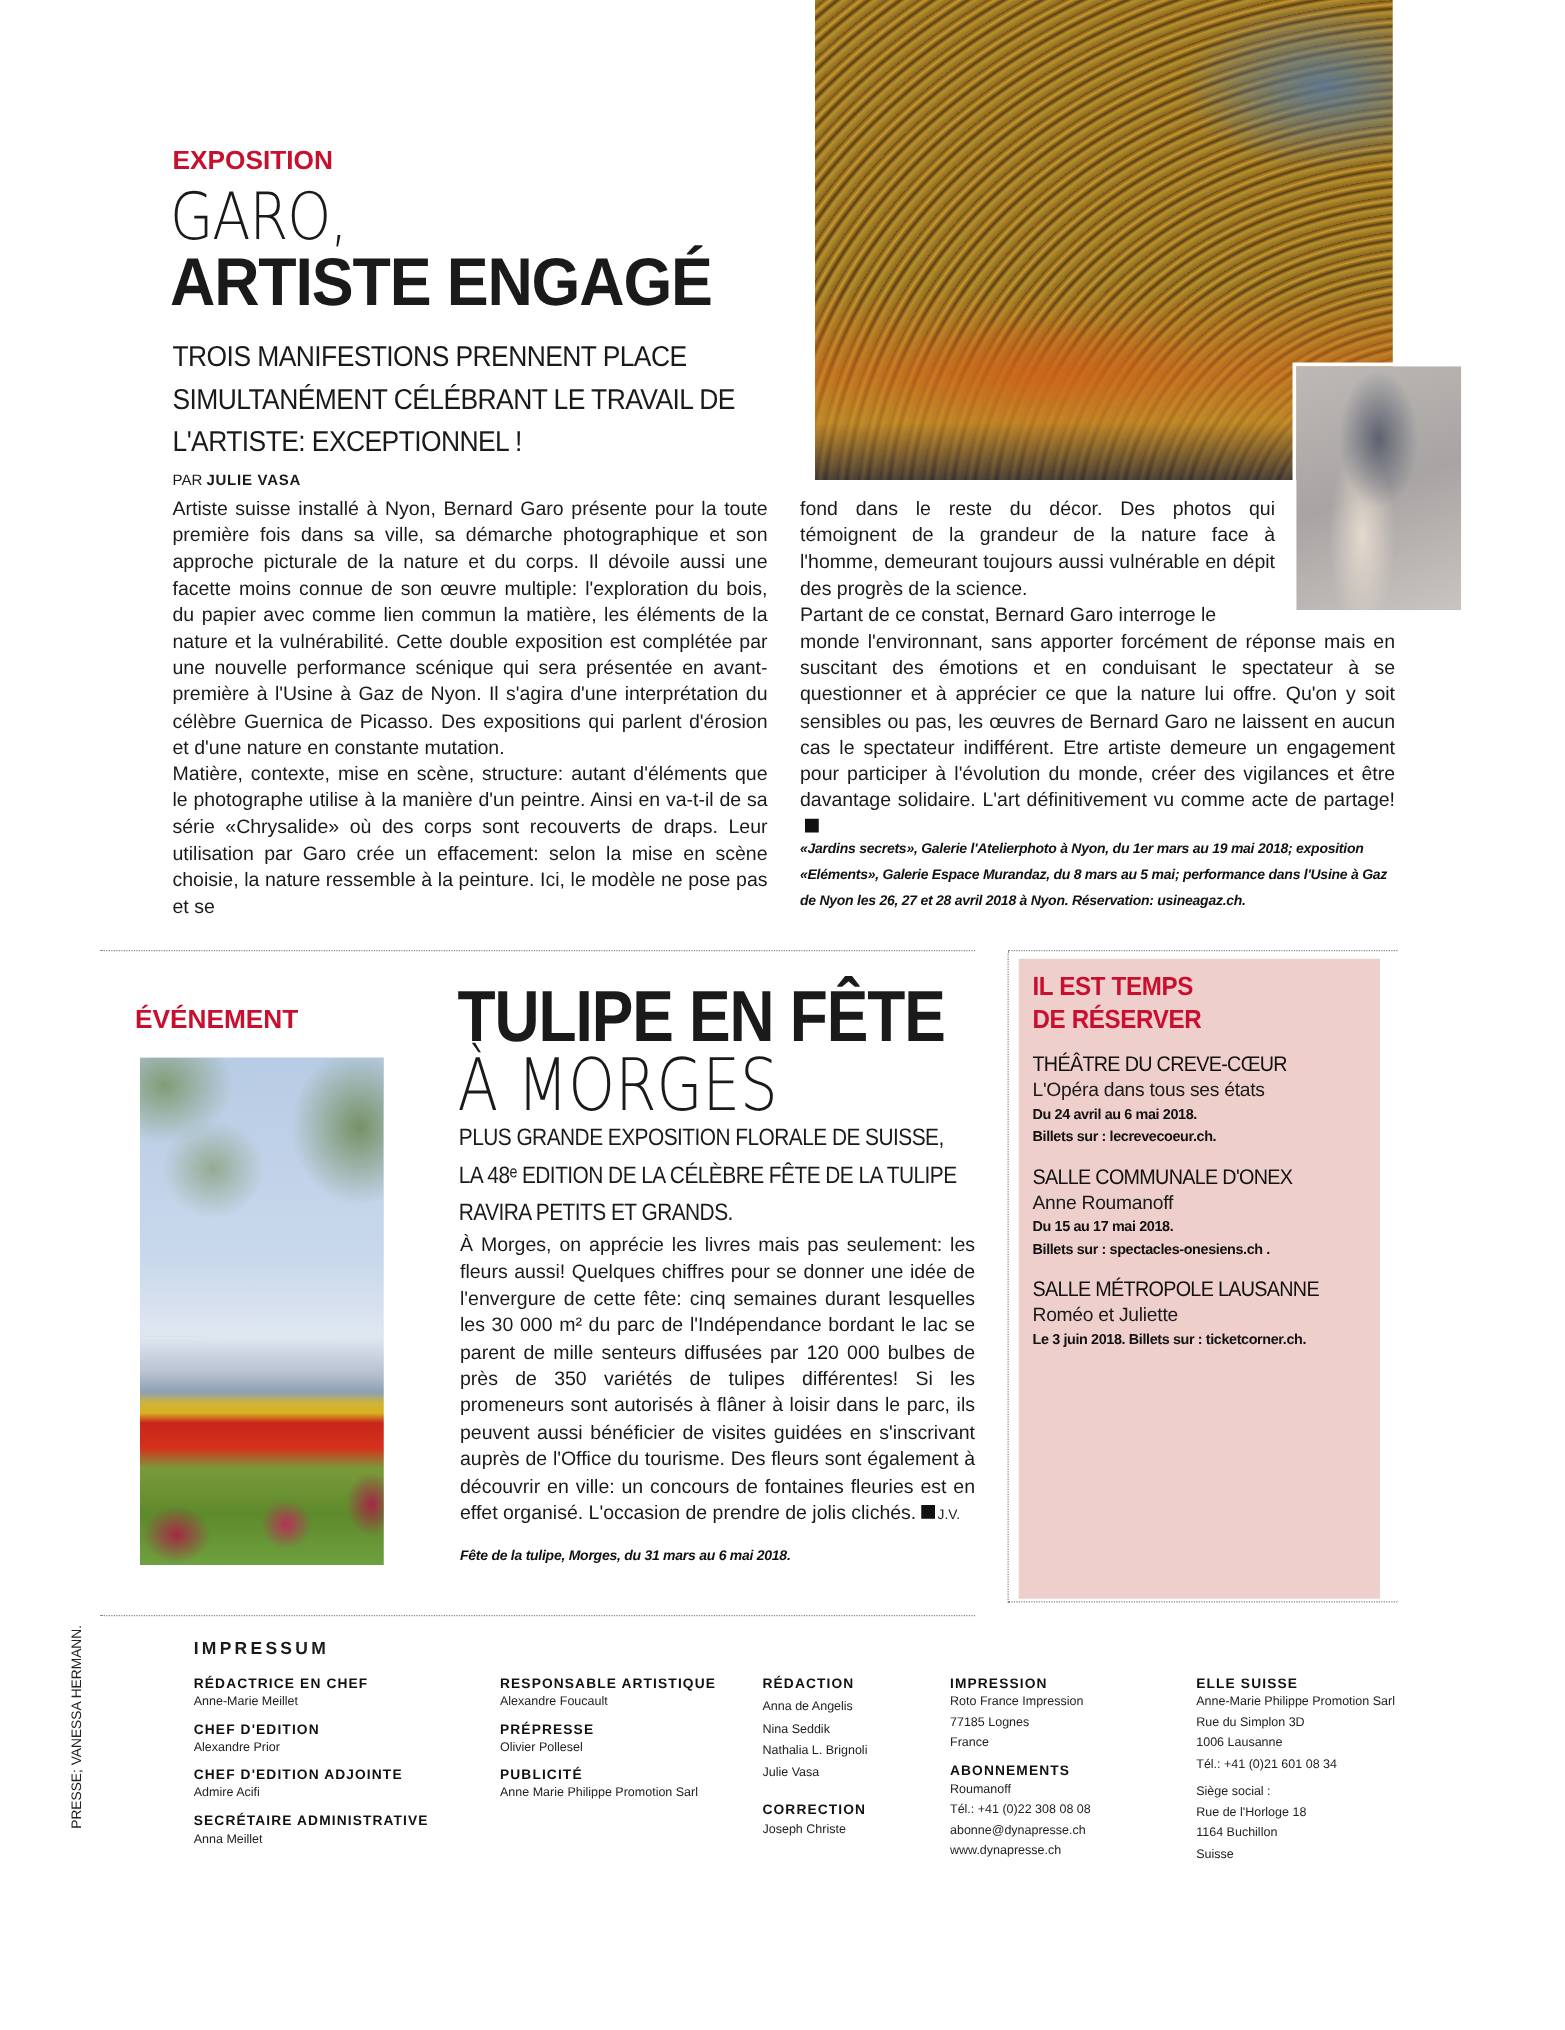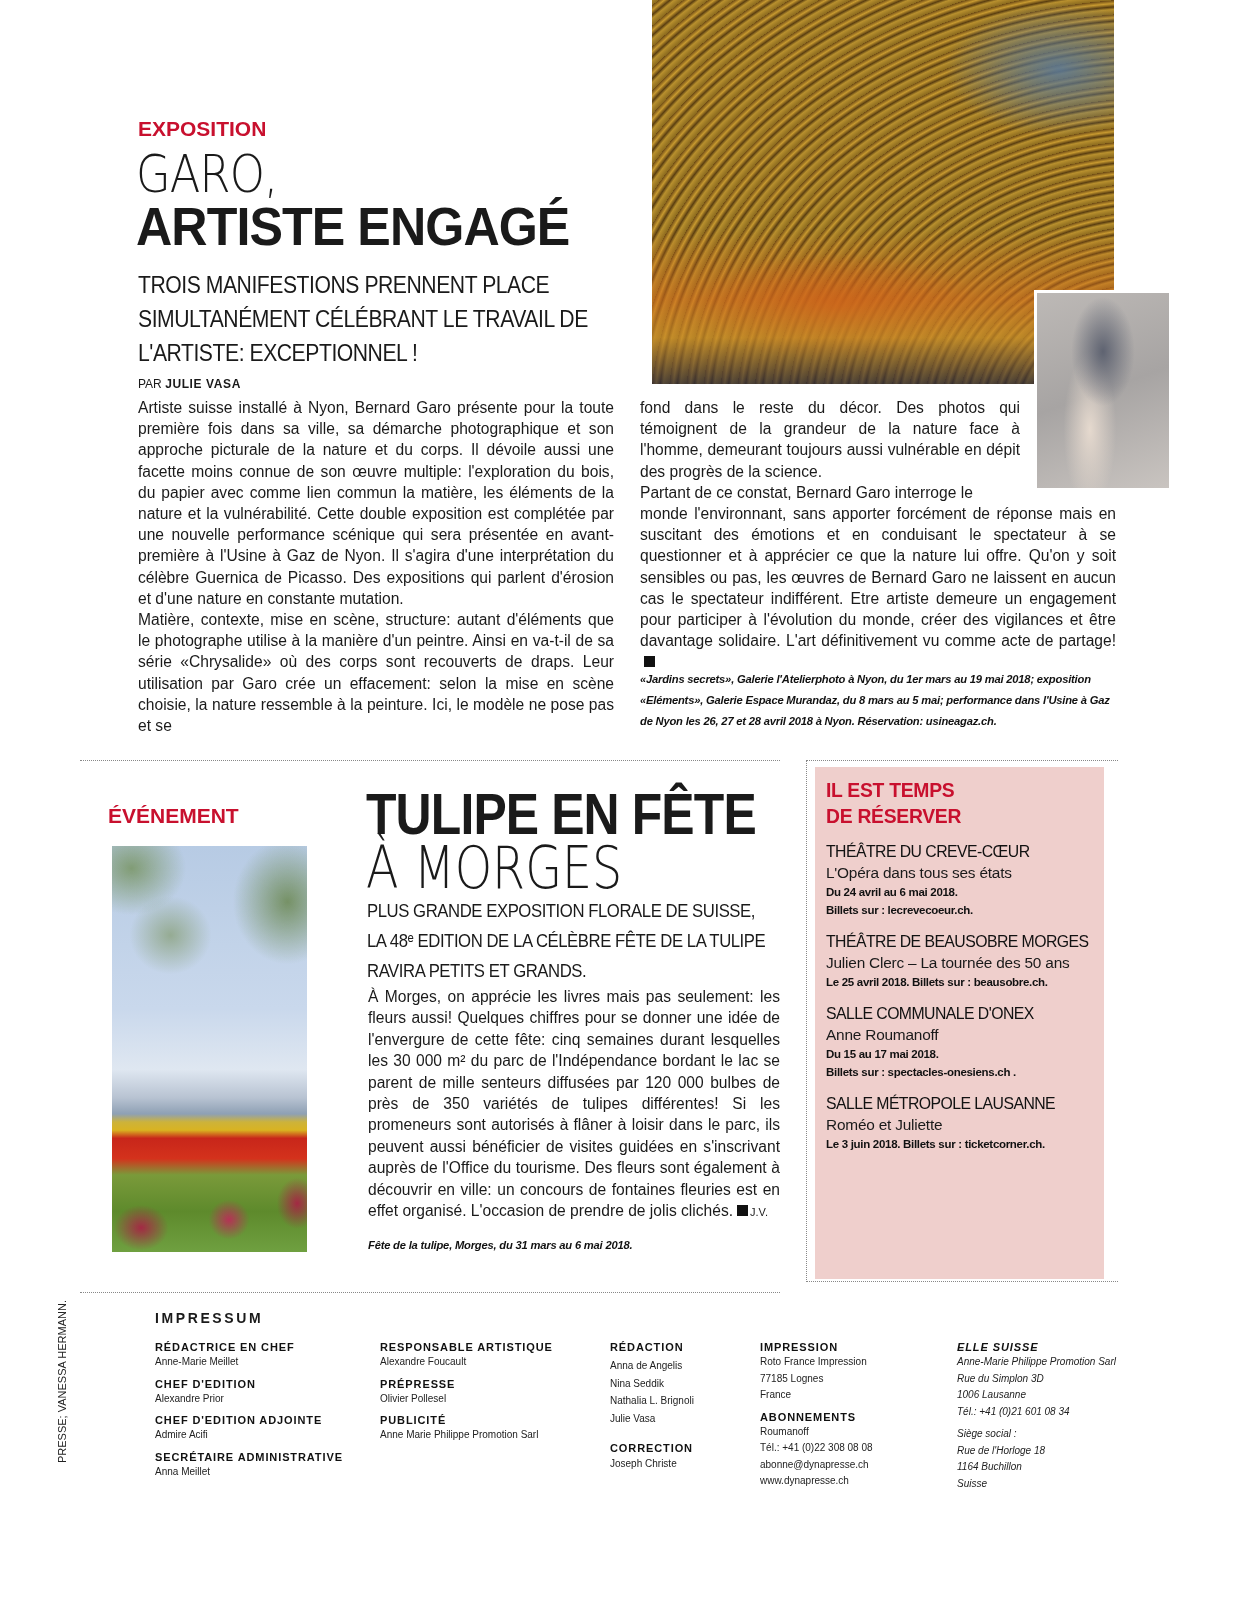--- a/index.html
+++ b/index.html
@@ -77,24 +77,24 @@
   .venue-name { font-size: 17px; line-height: 22px; text-transform: uppercase; letter-spacing: -0.6px; color: #111; transform: scaleX(0.93); transform-origin: left top; white-space: nowrap; }
   .venue-show { font-size: 15.4px; line-height: 20px; color: #1a1a1a; letter-spacing: -0.2px; }
   .venue-info { font-size: 11.5px; line-height: 18px; font-weight: bold; color: #111; letter-spacing: -0.3px; }
 
   
   #photo-credit { left: 56px; top: 1300px; font-size: 11px; color: #222; transform: rotate(-90deg) translateX(-100%); transform-origin: left top; white-space: nowrap; width: 140px; }
   #photo-credit span { position: absolute; right: 0; top: 0; }
   #impressum-title { left: 155px; top: 1310px; font-size: 14px; font-weight: 900; letter-spacing: 2.6px; }
   .imp-col { top: 1340px; }
   #imp-col-1 { left: 155px; }
-  #imp-col-2 { left: 380px; }
+  #imp-col-2 { left: 400px; }
   #imp-col-3 { left: 610px; }
   #imp-col-4 { left: 760px; }
-  #imp-col-5 { left: 957px; font-style: italic; }
+  #imp-col-5 { left: 957px; }
   .imp-block { margin-bottom: 6px; }
   .imp-label { font-size: 11px; font-weight: 900; letter-spacing: 0.9px; line-height: 14px; text-transform: uppercase; color: #111; }
   .imp-line { font-size: 10px; line-height: 16.5px; color: #222; }
   #imp-col-3 .imp-line { line-height: 17.5px; }
   #imp-col-3 .imp-label { margin-bottom: 3px; }
   .siege { margin-top: 6px; }
 </style>
 </head>
 <body>
 
@@ -154,25 +154,20 @@
     <div>IL EST TEMPS</div>
     <div>DE RÉSERVER</div>
   </div>
   <div class="venue">
     <div class="venue-name">THÉÂTRE DU CREVE-CŒUR</div>
     <div class="venue-show">L'Opéra dans tous ses états</div>
     <div class="venue-info">Du 24 avril au 6 mai 2018.</div>
     <div class="venue-info">Billets sur : lecrevecoeur.ch.</div>
   </div>
   <div class="venue">
-    <div class="venue-name">THÉÂTRE DE BEAUSOBRE MORGES</div>
-    <div class="venue-show">Julien Clerc – La tournée des 50 ans</div>
-    <div class="venue-info">Le 25 avril 2018. Billets sur : beausobre.ch.</div>
-  </div>
-  <div class="venue">
     <div class="venue-name">SALLE COMMUNALE D'ONEX</div>
     <div class="venue-show">Anne Roumanoff</div>
     <div class="venue-info">Du 15 au 17 mai 2018.</div>
     <div class="venue-info">Billets sur : spectacles-onesiens.ch .</div>
   </div>
   <div class="venue">
     <div class="venue-name">SALLE MÉTROPOLE LAUSANNE</div>
     <div class="venue-show">Roméo et Juliette</div>
     <div class="venue-info">Le 3 juin 2018. Billets sur : ticketcorner.ch.</div>
   </div>

